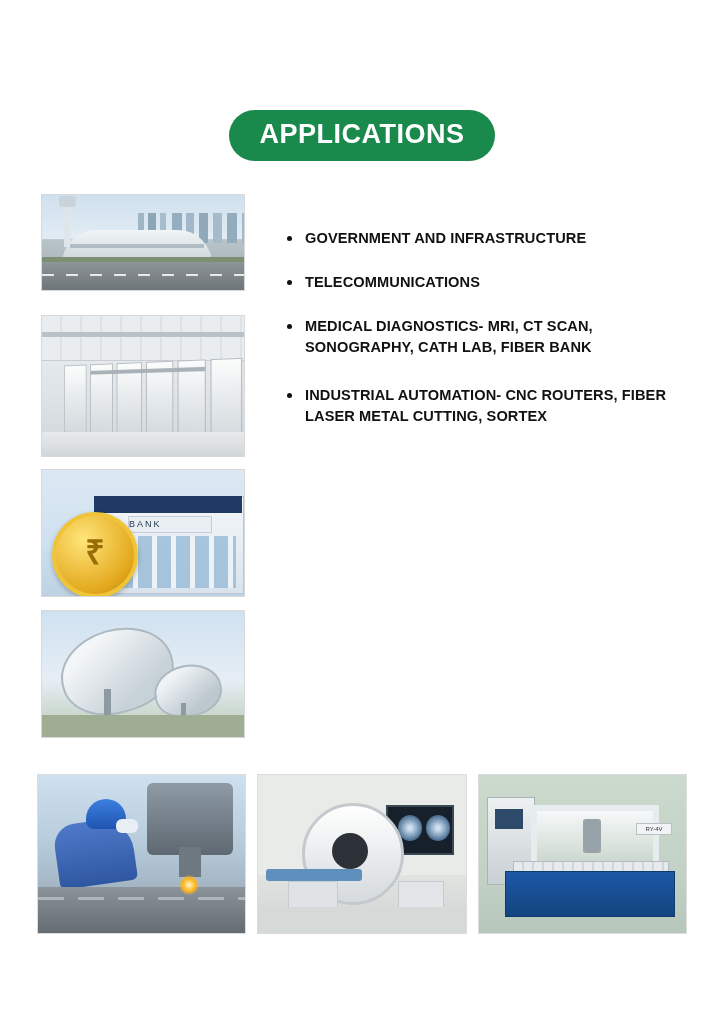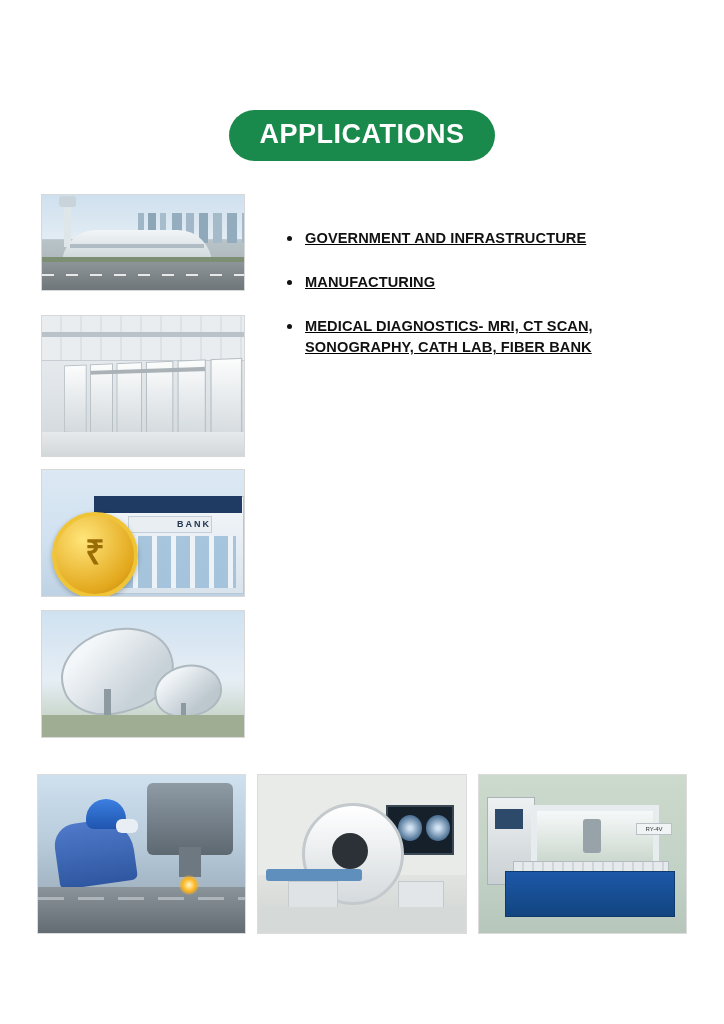--- a/index.html
+++ b/index.html
@@ -53,21 +53,20 @@
   .photo.p2 { height: 142px; margin-bottom: 12px; }
   .photo.p3 { height: 128px; margin-bottom: 13px; }
   .photo.p4 { height: 128px; }
 
   
   .list {
     position: absolute;
     left: 283px;
     top: 228px;
     width: 412px;
-    text-decoration: underline;
   }
   .list ul {
     margin: 0;
     padding: 0;
     list-style: none;
   }
   .list li {
     position: relative;
     font-size: 14.6px;
     font-weight: bold;
@@ -188,22 +187,22 @@
     background: linear-gradient(#f4f7fa, #d9e3ec);
     border:1px solid #b9c7d4;
   }
   .img-bank .roofband {
     position:absolute; left:52px; top:26px; width:148px; height:17px;
     background:#1f3b63;
   }
   .img-bank .bank-label {
     position:absolute; left:86px; top:46px; width:82px; height:15px;
     background:#e9eef3; border:1px solid #c3ced8;
-    color:#22364f; font-size:9px; font-weight:bold; letter-spacing:2px;
-    text-align:right; line-height:15px;
+    color:#22364f; font-size:9px; font-weight:normal; letter-spacing:2px;
+    text-align:left; line-height:15px;
   }
   .img-bank .windows {
     position:absolute; left:58px; top:66px; width:136px; height:52px;
     background: repeating-linear-gradient(to right,#9fc0da 0 14px,#eef3f7 14px 19px);
     opacity:.9;
   }
   .img-bank .coin {
     position:absolute; left:10px; top:42px; width:78px; height:78px;
     border-radius:50%;
     background: radial-gradient(circle at 35% 30%, #ffe57a, #e3a81d 70%, #b9810f 100%);
@@ -402,22 +401,23 @@
     <div class="dish-small"></div>
     <div class="mast-small"></div>
     <div class="ground"></div>
   </div>
 
 </div>
 
 <div class="list">
   <ul>
     <li>GOVERNMENT AND INFRASTRUCTURE</li>
-    <li>MANUFACTURING</li>
+    <li>TELECOMMUNICATIONS</li>
     <li class="wrap2">MEDICAL DIAGNOSTICS- MRI, CT SCAN, SONOGRAPHY, CATH LAB, FIBER BANK</li>
+    <li class="wrap2">INDUSTRIAL AUTOMATION- CNC ROUTERS, FIBER LASER METAL CUTTING, SORTEX</li>
   </ul>
 </div>
 
 <div class="bottom-strip">
 
   <div class="bphoto img-welding">
     <div class="machine"></div>
     <div class="arm"></div>
     <div class="worker-body"></div>
     <div class="helmet"></div>

